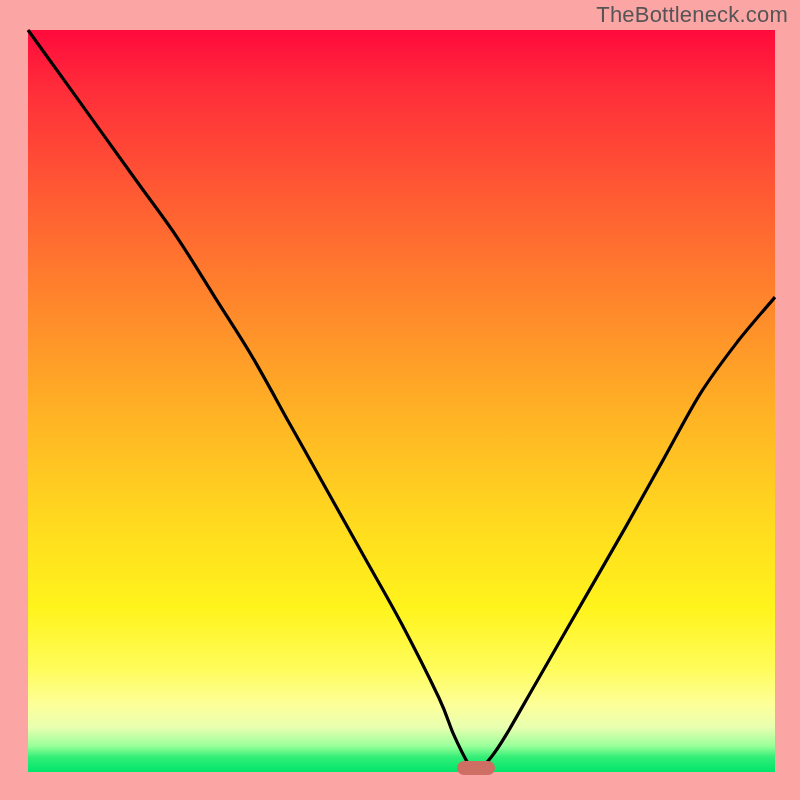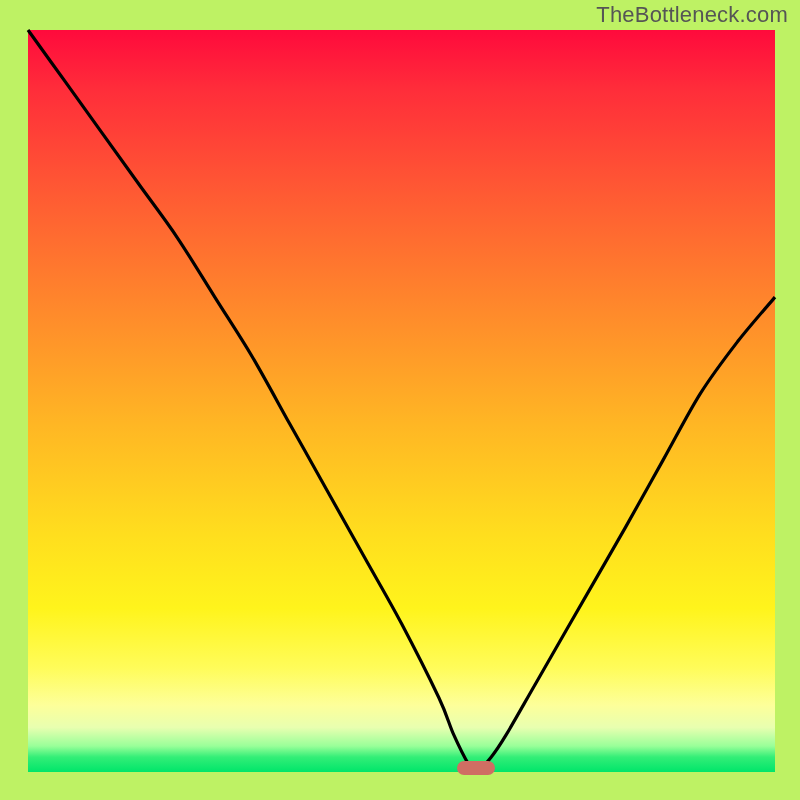--- a/index.html
+++ b/index.html
@@ -8,21 +8,21 @@
     width: 800px;
     height: 800px;
     background: #000;
     overflow: hidden;
     font-family: Arial, Helvetica, sans-serif;
   }
   .frame {
     position: relative;
     width: 800px;
     height: 800px;
-    background: #bef264;
+    background: #fca5a5;
   }
   .watermark {
     position: absolute;
     top: 2px;
     right: 12px;
     color: #555;
     font-size: 22px;
     font-weight: 500;
     letter-spacing: 0.2px;
     z-index: 20;

